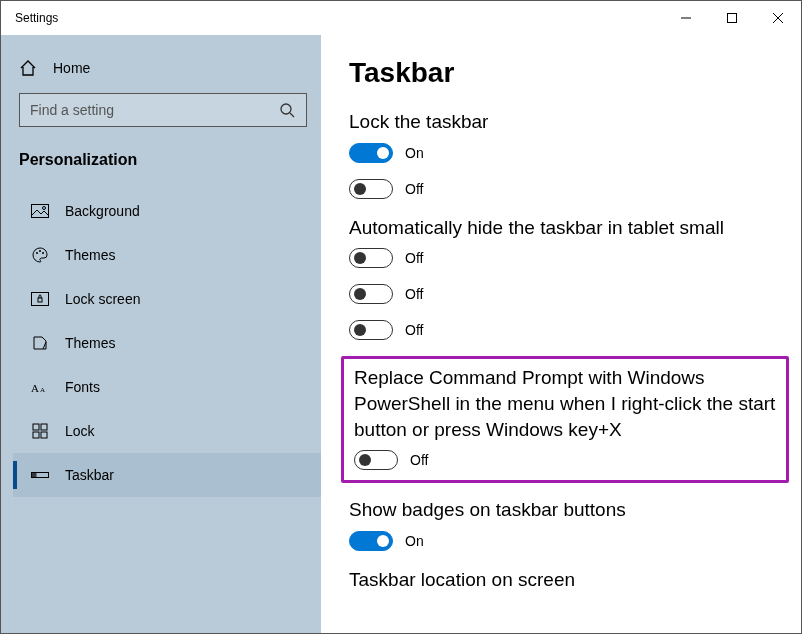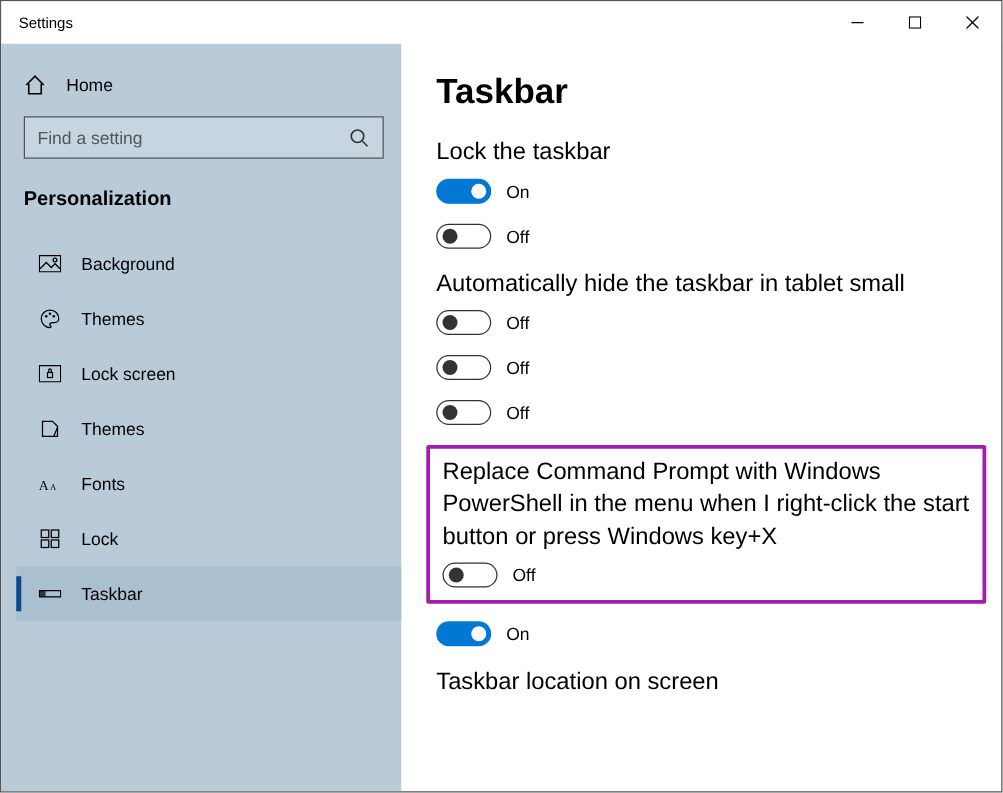--- a/index.html
+++ b/index.html
@@ -296,20 +296,21 @@
         <div class="toggle-row">
           <div class="toggle">
               <div class="knob"></div>
             </div>
           <span class="toggle-text">Off</span>
         </div>
       </div>
     </div>
 
     <div class="setting">
+      <div class="label">Show badges on taskbar buttons</div>
       <div class="toggle-row">
         <div class="toggle on">
             <div class="knob"></div>
           </div>
         <span class="toggle-text">On</span>
       </div>
     </div>
 
     <div class="setting" style="margin-bottom:14px">
       <div class="label">Taskbar location on screen</div>

